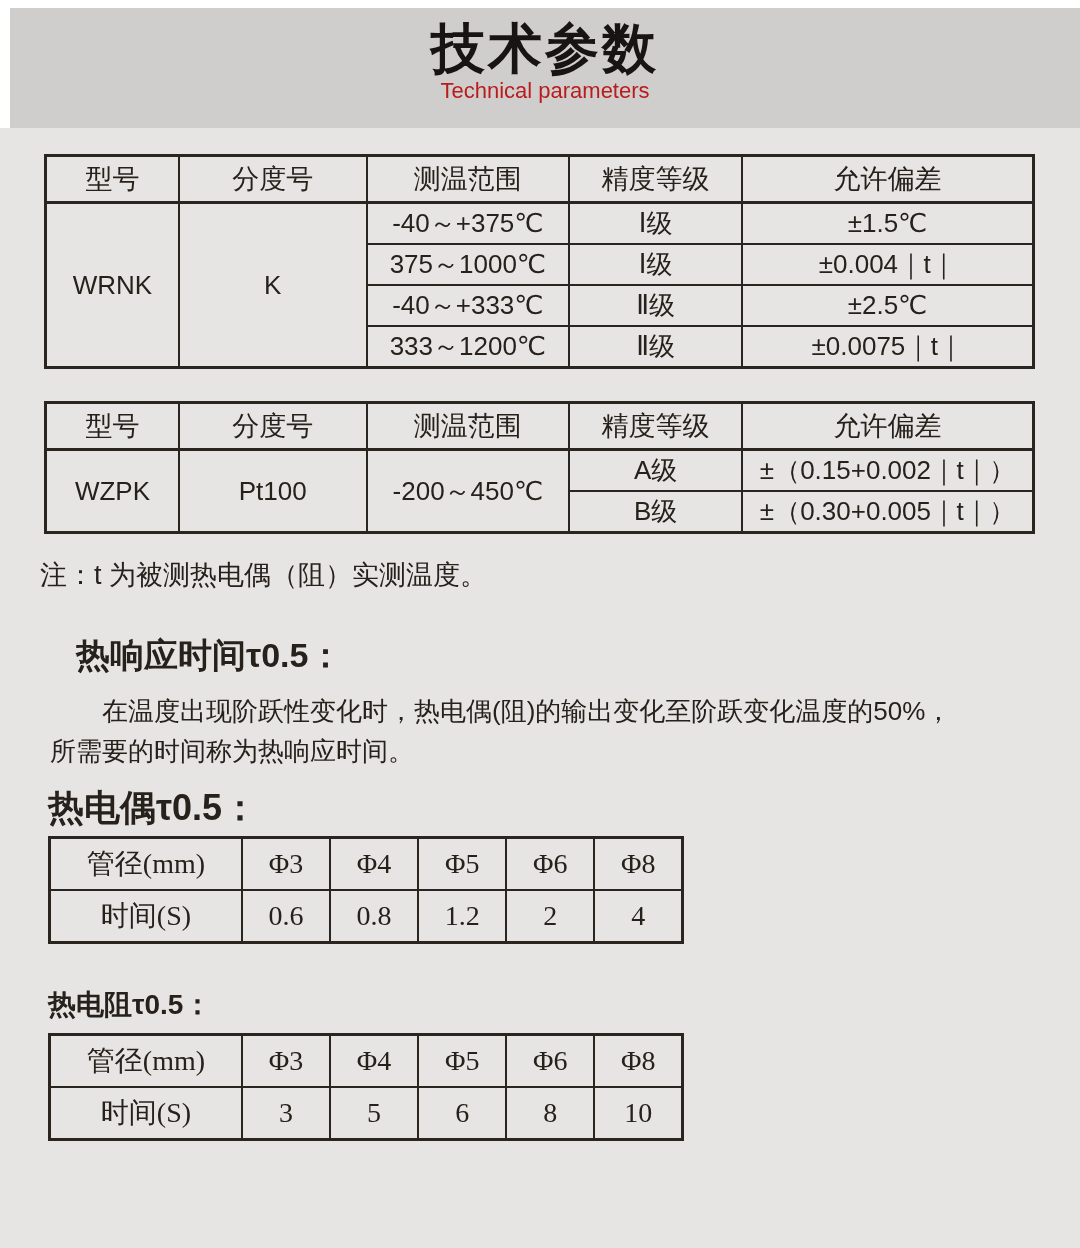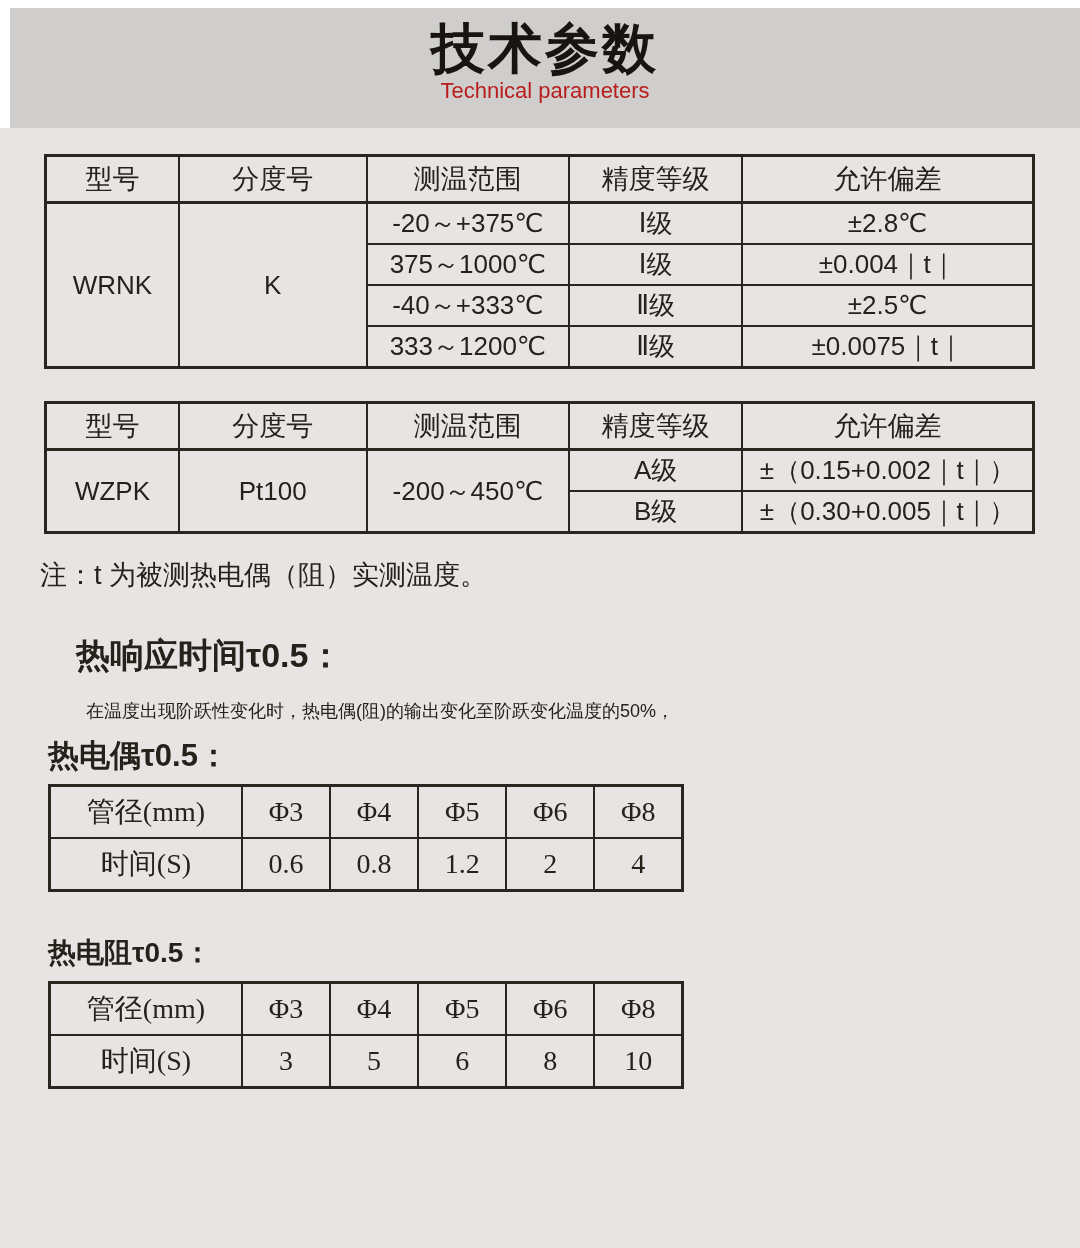--- a/index.html
+++ b/index.html
@@ -17,24 +17,24 @@
   .banner { background:#cfcecd; height:120px; text-align:center; overflow:hidden; }
   .banner-title {
     font-size:54px; font-weight:bold; letter-spacing:3px;
     color:#171412; line-height:60px; margin-top:10px;
   }
   .banner-subtitle { font-size:22px; color:#b91c1c; line-height:26px; letter-spacing:0px; }
 
   
   .h-section  { font-size:32px; font-weight:bold; margin:46px 0 0 48px; line-height:38px; }
   .h-response { font-size:34px; font-weight:bold; margin:44px 0 0 76px; line-height:40px; }
-  .h-sub      { font-size:31px; font-weight:bold; margin:8px 0 0 48px; line-height:33px; }
+  .h-sub      { font-size:36px; font-weight:bold; margin:20px 0 0 48px; line-height:33px; }
   .h-sub2     { font-size:28px; font-weight:bold; margin:44px 12px 0 48px; line-height:33px; }
   .note       { font-size:27px; margin:26px 0 0 40px; line-height:31px; }
-  .para       { font-size:18px; line-height:40px; margin:16px 40px 0 50px; }
+  .para       { font-size:26px; line-height:40px; margin:16px 40px 0 50px; }
   .para-line1 { display:block; text-indent:2em; }
   .para-line2 { display:block; }
 
   
   .spec-table {
     border-collapse:collapse; table-layout:fixed;
     width:991px; margin:26px 0 0 44px;
     border:3px solid #2b2520;
   }
   .spec-table.second { margin-top:32px; }
@@ -87,23 +87,23 @@
         <th>分度号</th>
         <th>测温范围</th>
         <th>精度等级</th>
         <th>允许偏差</th>
       </tr>
     </thead>
     <tbody>
       <tr>
         <td rowspan="4">WRNK</td>
         <td rowspan="4">K</td>
-        <td>-20～+375℃</td>
+        <td>-40～+375℃</td>
         <td>Ⅰ级</td>
-        <td>±2.8℃</td>
+        <td>±1.5℃</td>
       </tr>
       <tr>
         <td>375～1000℃</td>
         <td>Ⅰ级</td>
         <td>±0.004｜t｜</td>
       </tr>
       <tr>
         <td>-40～+333℃</td>
         <td>Ⅱ级</td>
         <td>±2.5℃</td>
@@ -147,20 +147,21 @@
       </tr>
     </tbody>
   </table>
 
   <div class="note">注：t 为被测热电偶（阻）实测温度。</div>
 
   <div class="h-response">热响应时间τ0.5：</div>
 
   <div class="para">
     <span class="para-line1">在温度出现阶跃性变化时，热电偶(阻)的输出变化至阶跃变化温度的50%，</span>
+    <span class="para-line2">所需要的时间称为热响应时间。</span>
   </div>
 
   <div class="h-sub">热电偶τ0.5：</div>
 
   <table class="small-table">
     <tbody>
       <tr>
         <td class="label-cell">管径(mm)</td>
         <td>Φ3</td>
         <td>Φ4</td>

